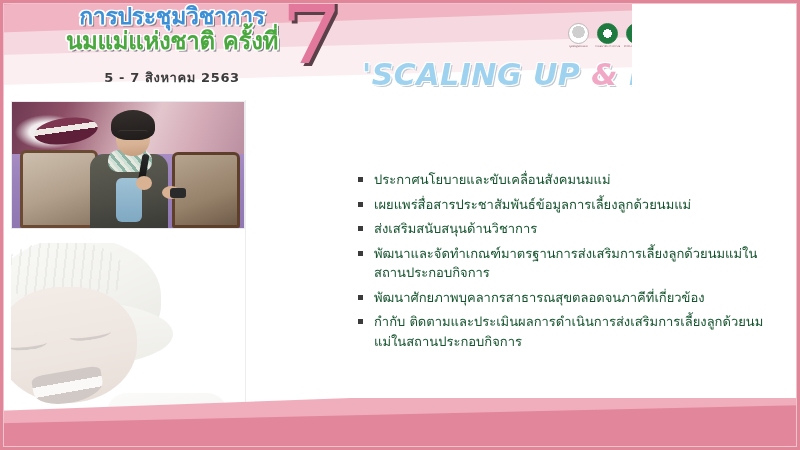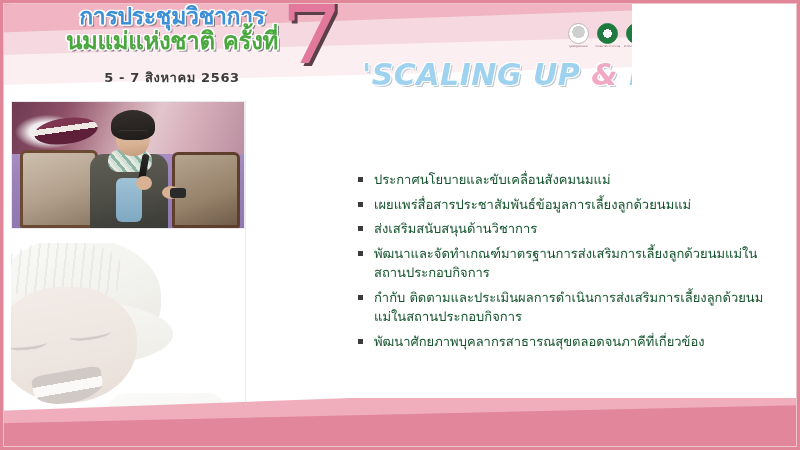--- a/index.html
+++ b/index.html
@@ -598,22 +598,22 @@
 
   <div class="content">
     <div class="lead">
     </div>
 
     <ul class="bullets">
       <li>ประกาศนโยบายและขับเคลื่อนสังคมนมแม่</li>
       <li>เผยแพร่สื่อสารประชาสัมพันธ์ข้อมูลการเลี้ยงลูกด้วยนมแม่</li>
       <li>ส่งเสริมสนับสนุนด้านวิชาการ</li>
       <li>พัฒนาและจัดทำเกณฑ์มาตรฐานการส่งเสริมการเลี้ยงลูกด้วยนมแม่ในสถานประกอบกิจการ</li>
+      <li>พัฒนาศักยภาพบุคลากรสาธารณสุขตลอดจนภาคีที่เกี่ยวข้อง</li>
       <li>กำกับ ติดตามและประเมินผลการดำเนินการส่งเสริมการเลี้ยงลูกด้วยนมแม่ในสถานประกอบกิจการ</li>
-      <li>พัฒนาศักยภาพบุคลากรสาธารณสุขตลอดจนภาคีที่เกี่ยวข้อง</li>
     </ul>
   </div>
 
   <div class="footer">
     <div class="footer-band-light"></div>
     <div class="footer-band-dark"></div>
   </div>
 
   <div class="slide-inner-frame"></div>
   <div class="slide-frame"></div>

